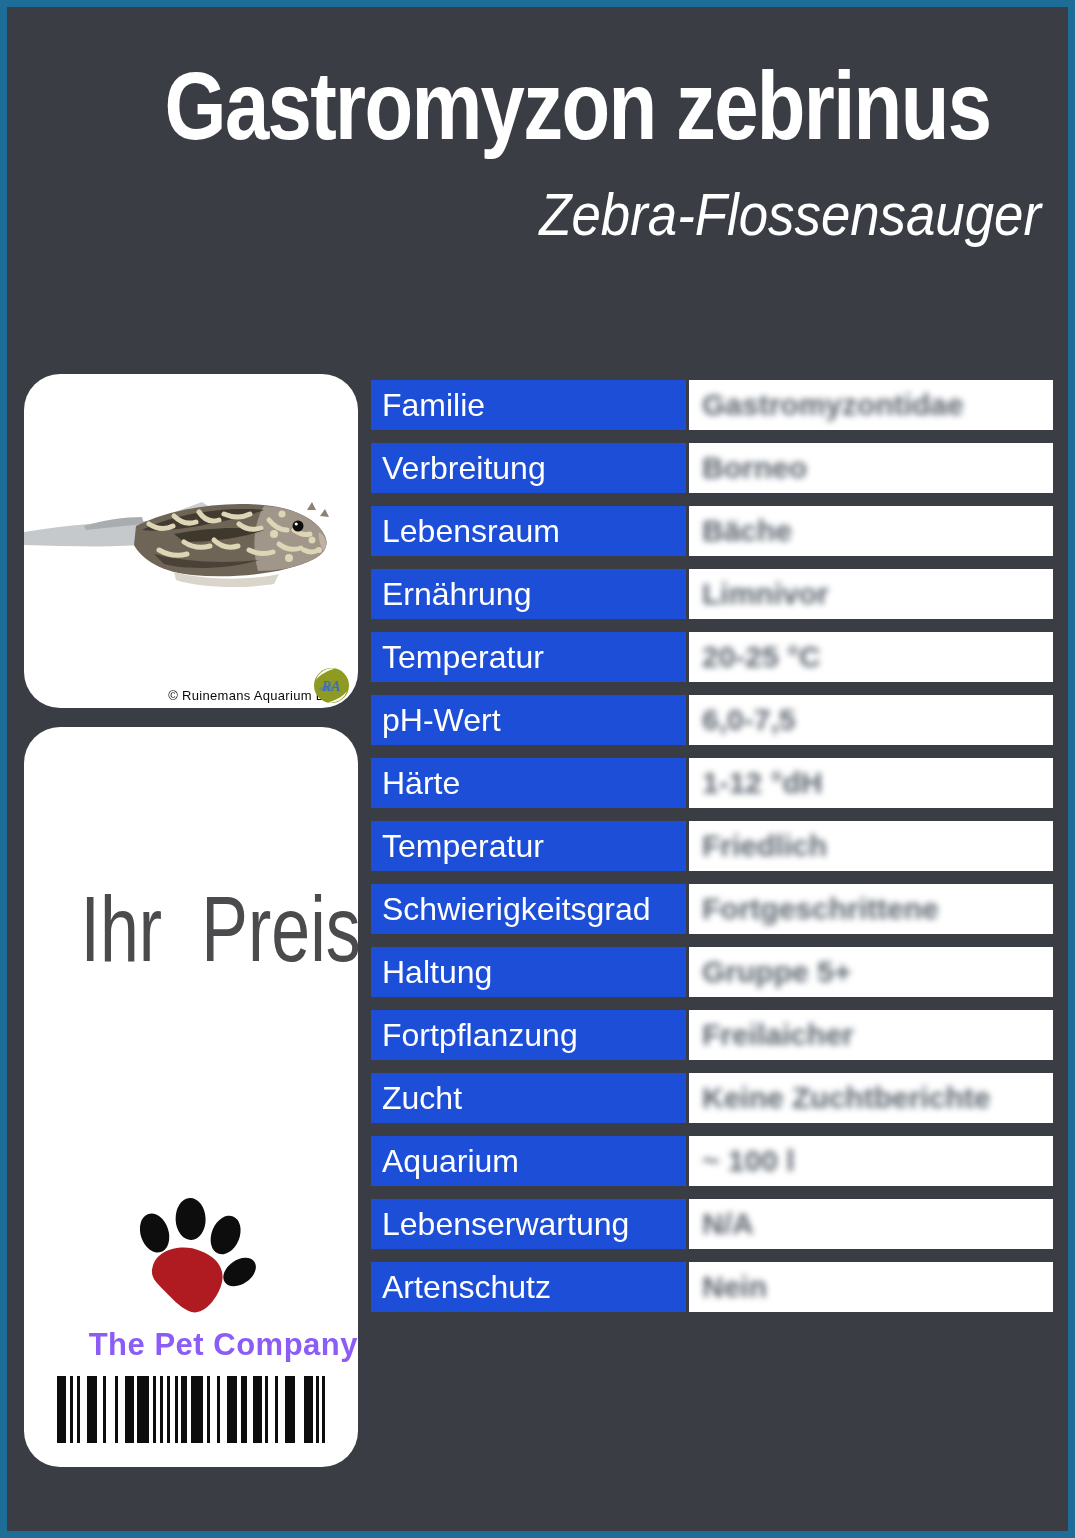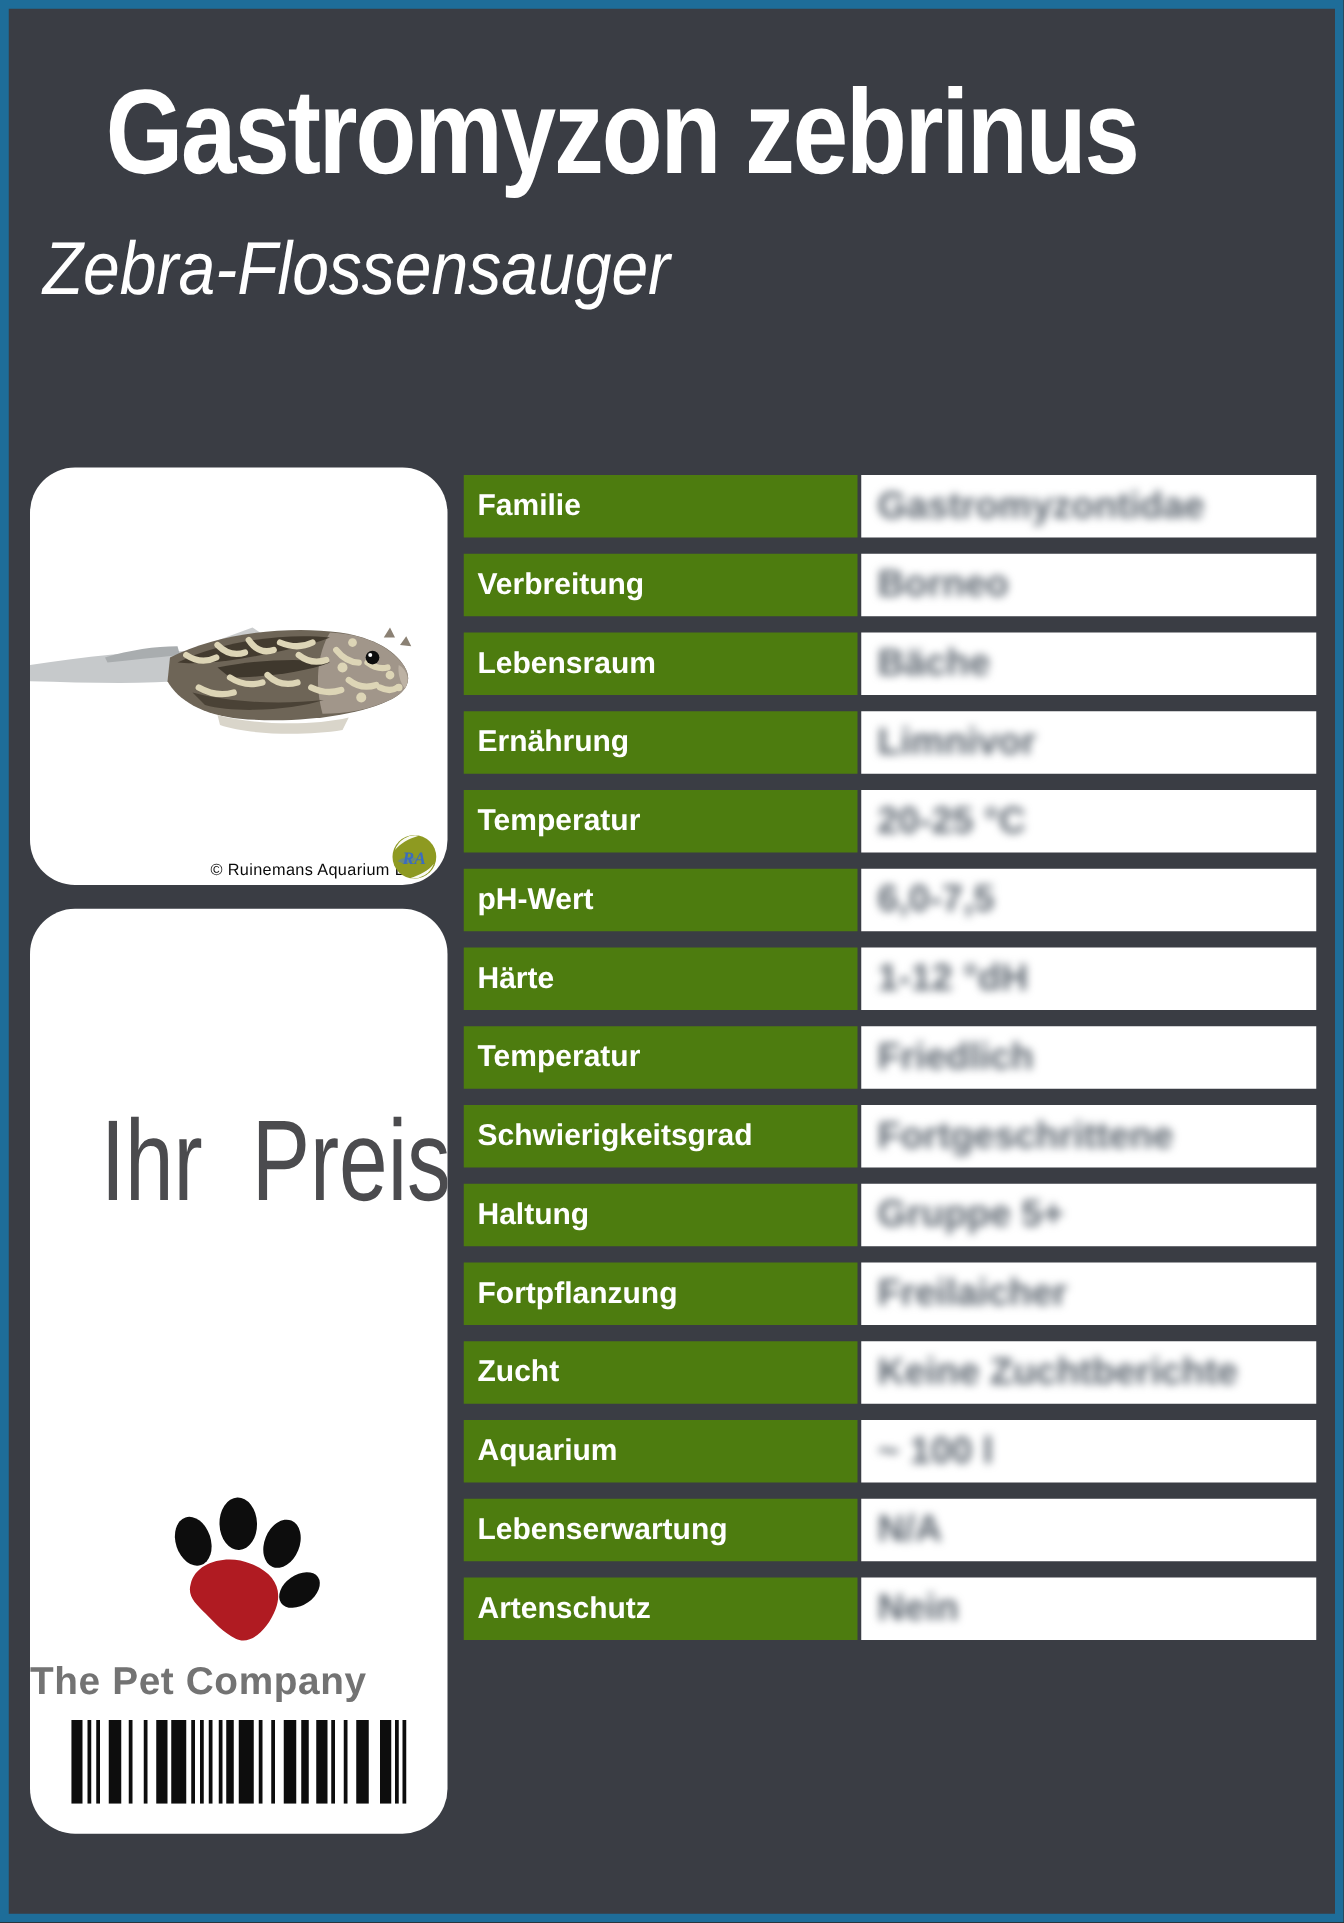--- a/index.html
+++ b/index.html
@@ -10,21 +10,21 @@
     font-family:"Liberation Sans", sans-serif;
     overflow:hidden;
   }
   .page::after{
     content:"";position:absolute;inset:0;
     border:7px solid #1e6d99;
     pointer-events:none;
   }
 
   
-  .header{position:absolute;left:0;top:52px;width:100%;text-align:left;color:#fff;}
+  .header{position:absolute;left:0;top:52px;width:100%;text-align:right;color:#fff;}
   .title{
     font-size:96px;font-weight:bold;line-height:108px;white-space:nowrap;
     display:inline-block;transform:scaleX(0.83);transform-origin:center;
     letter-spacing:-2px;
   }
   .subtitle{
     margin-top:18px;
   }
   .subtitle span{
     font-size:60px;font-style:italic;font-weight:400;line-height:74px;white-space:nowrap;
@@ -51,32 +51,32 @@
   .price-label{
     position:absolute;top:152px;left:0;width:100%;text-align:center;
     color:#4b4b4e;
   }
   .price-label span{
     display:inline-block;transform:scaleX(0.76);transform-origin:center;
     font-size:92px;font-weight:500;line-height:100px;word-spacing:26px;white-space:nowrap;
   }
   .paw{position:absolute;left:50%;top:468px;transform:translateX(-46%);}
   .brand-name{
-    position:absolute;top:600px;left:0;width:100%;text-align:left;
-    font-size:31px;font-weight:bold;color:#737373;letter-spacing:.5px;
+    position:absolute;top:600px;left:0;width:100%;text-align:right;
+    font-size:31px;font-weight:bold;color:#8b5cf6;letter-spacing:.5px;
   }
   .barcode{position:absolute;left:33px;top:649px;}
 
   
   .attr-table{position:absolute;left:371px;top:380px;width:682px;}
   .row{display:flex;height:50px;margin-bottom:13px;}
   .row .label{
     width:315px;box-sizing:border-box;flex:0 0 315px;
-    background:#4d7c0f;color:#fff;
-    font-size:24px;font-weight:bold;line-height:50px;
+    background:#1d4ed8;color:#fff;
+    font-size:32px;font-weight:normal;line-height:50px;
     padding-left:11px;white-space:nowrap;overflow:visible;
   }
   .row .spacer{flex:0 0 3px;}
   .row .value{
     flex:1;background:#fff;box-sizing:border-box;
     padding-left:13px;font-size:30px;font-weight:600;line-height:50px;
     color:#5d6670;white-space:nowrap;overflow:hidden;
   }
   .row .value span{filter:blur(3.3px);display:inline-block;}
 </style>

